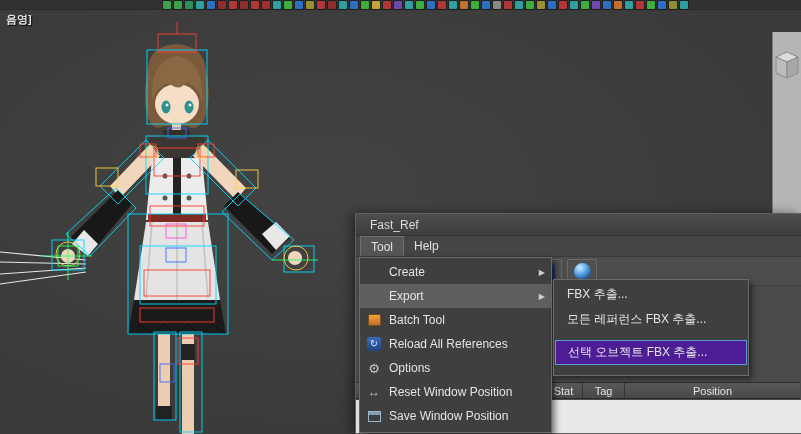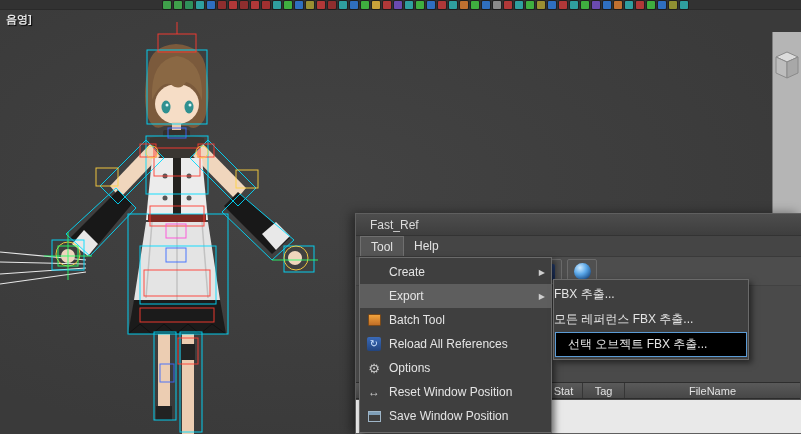--- a/index.html
+++ b/index.html
@@ -64,22 +64,22 @@
   .ic-gear{color:#c8c8c8;font-size:13px}
   .ic-gear::before{content:"⚙"}
   .ic-savepos{width:13px;height:11px;border:1px solid #9fb6c8;background:#3f3f3f;position:relative}
   .ic-savepos::before{content:"";position:absolute;left:0;top:0;right:0;height:3px;background:#7f9fb8}
   .ic-resetpos{color:#c8c8c8;font-size:12px}
   .ic-resetpos::before{content:"↔"}
 
   
   .submenu{position:absolute;left:197px;top:65px;width:196px;background:var(--menu-bg);
     border:1px solid #6a6a6a;box-shadow:3px 3px 6px rgba(0,0,0,.5);z-index:11;padding:2px 0}
-  .submenu-item{height:25px;display:flex;align-items:center;color:#e4e4e4;font-size:12px;cursor:default;white-space:nowrap}
-  .submenu-item.sel{border:1px solid var(--selection-blue);background:#000000;margin:0 1px;padding-left:12px}
+  .submenu-item{height:25px;display:flex;align-items:center;padding-left:13px;color:#e4e4e4;font-size:12px;cursor:default;white-space:nowrap}
+  .submenu-item.sel{border:1px solid var(--selection-blue);background:#4c1d95;margin:8px 1px;padding-left:12px}
 </style>
 </head>
 <body>
 
 <div class="screen">
 
   <div class="top-strip">
     <div class="tb-icons">
         <span class="tb-icon" style="background: rgb(63, 160, 74);"></span>
         <span class="tb-icon" style="background: rgb(63, 160, 74);"></span>
@@ -263,21 +263,21 @@
       </div>
       <div class="wt-btn" style="left:211px">
         <span class="sphere-ic"></span>
       </div>
     </div>
 
     <div class="table-header">
       <div class="th-spacer"></div>
       <div class="th col-stat">Stat</div>
       <div class="th col-tag">Tag</div>
-      <div class="th col-filename">FileName</div>
+      <div class="th col-filename">Position</div>
     </div>
     <div class="list-area"></div>
 
     <div class="dropdown">
       <div class="menu-item">
         <span class="mi-icon"></span>
         <span class="mi-label">Create</span>
         <span class="mi-arrow">▶</span>
       </div>
       <div class="menu-item hl">

